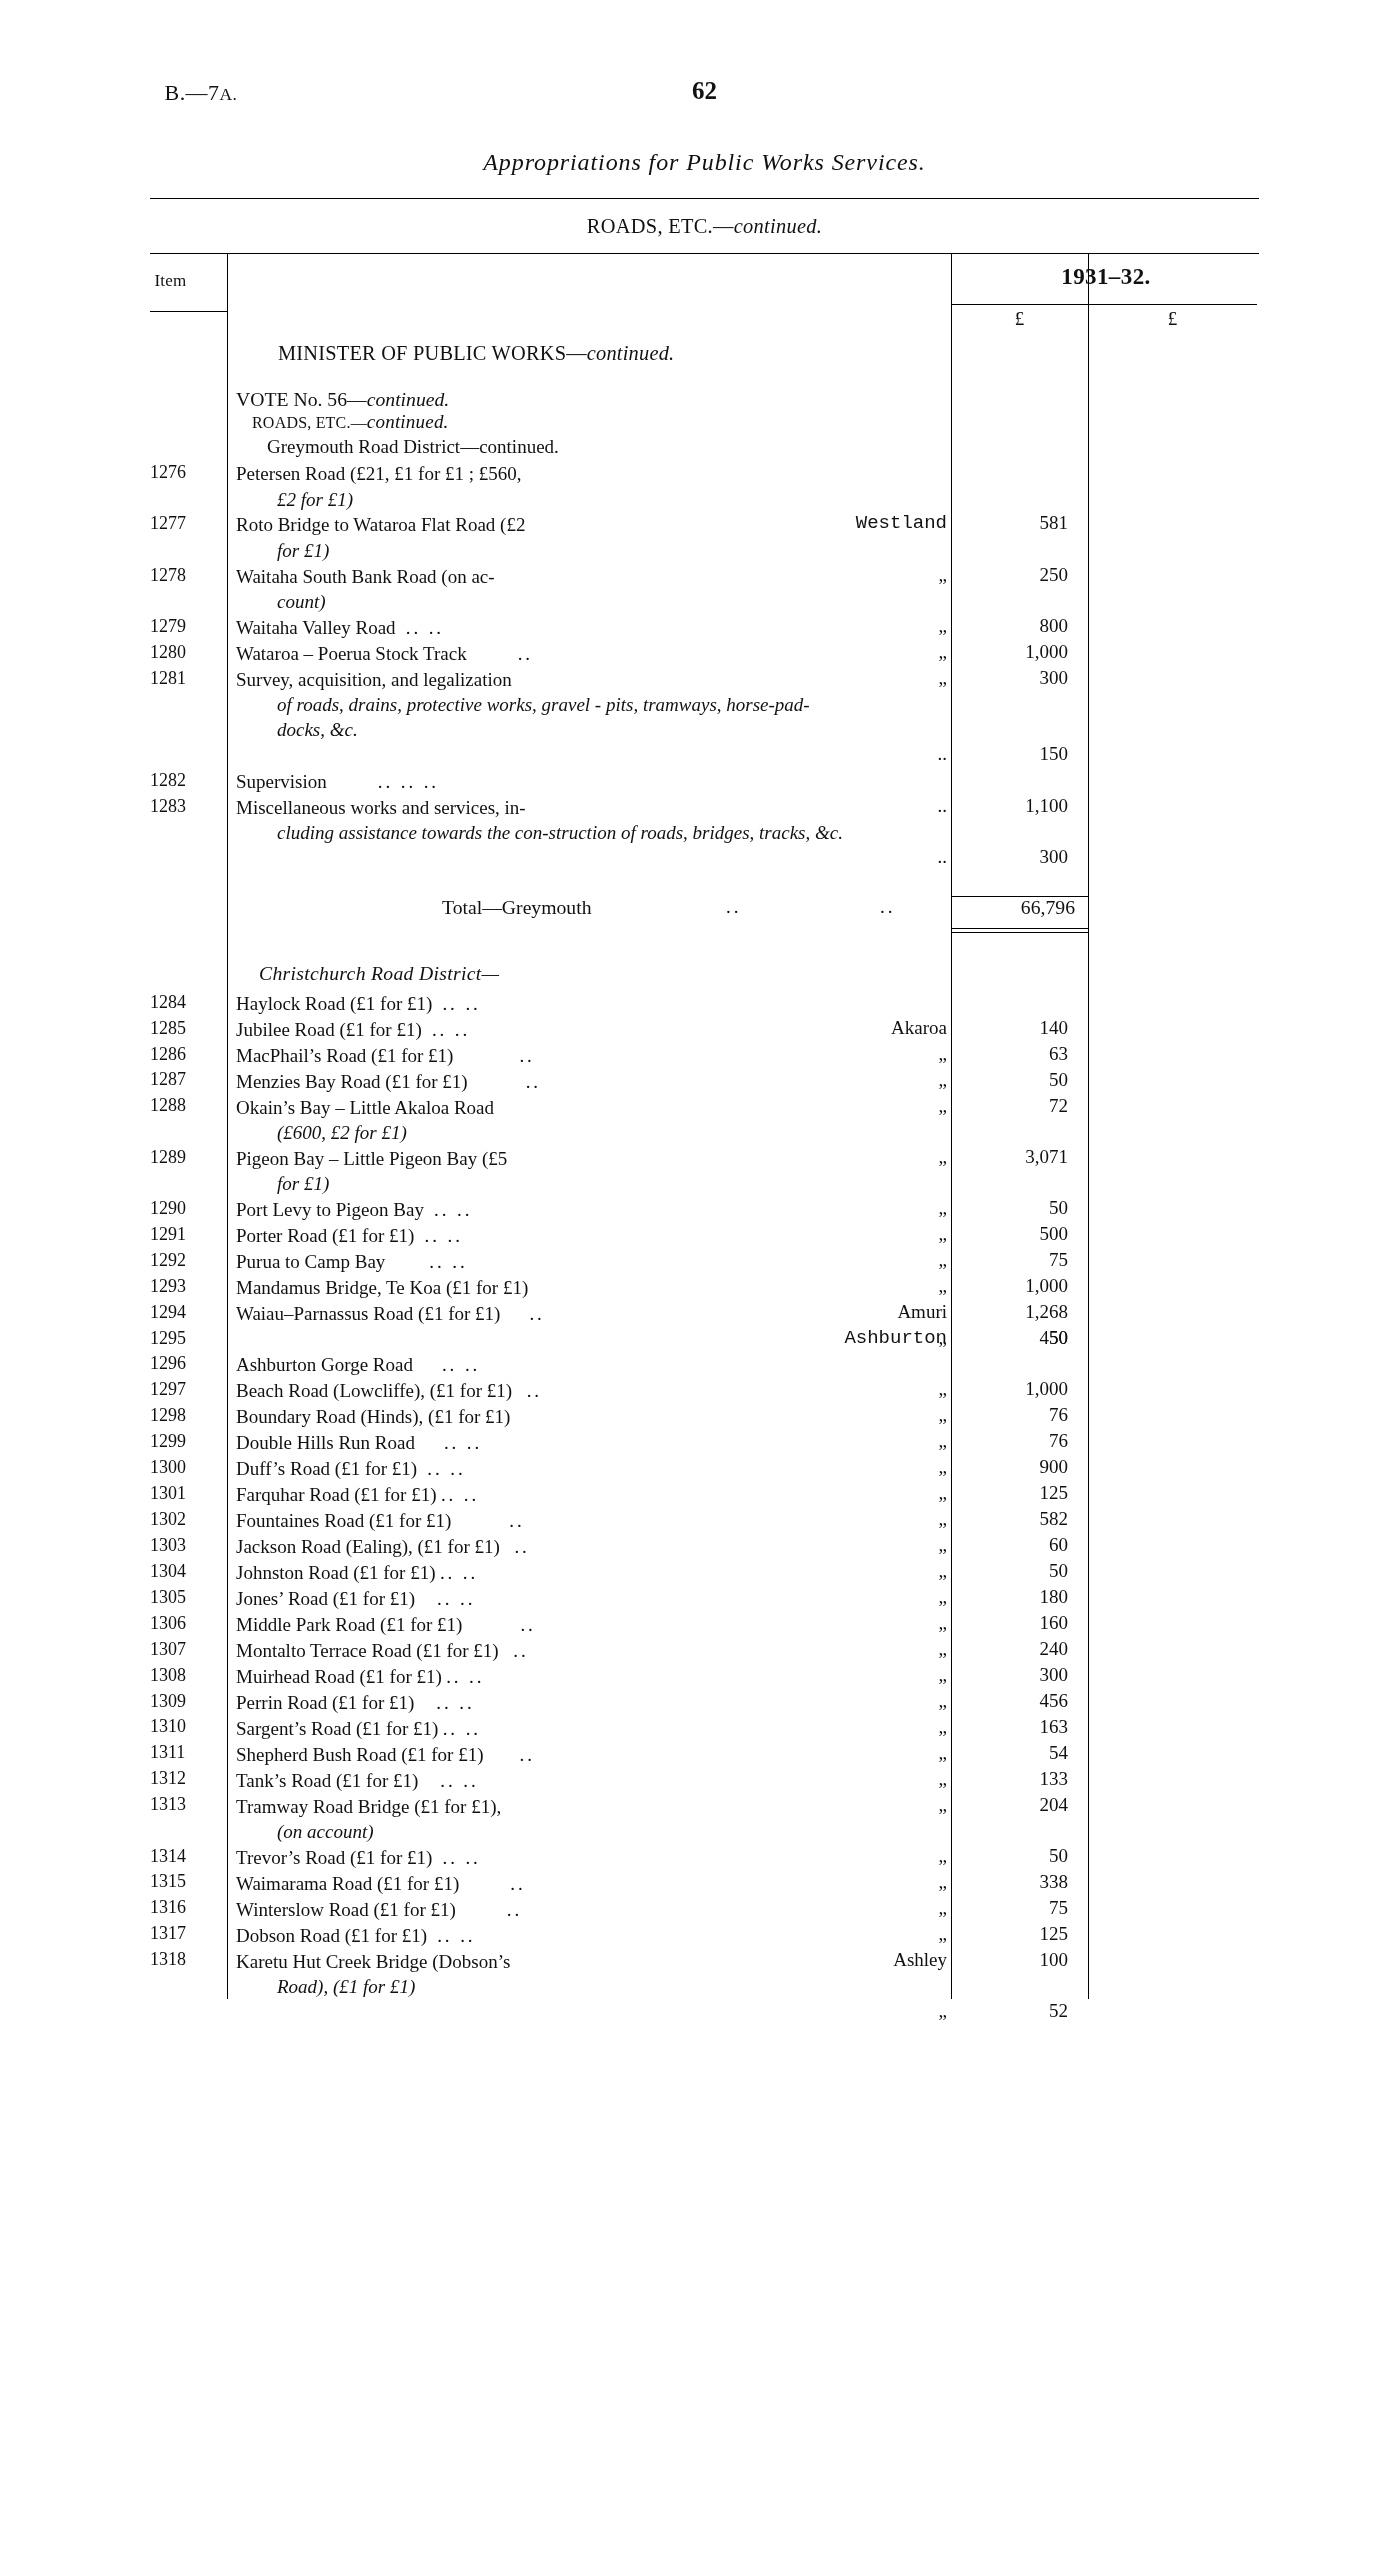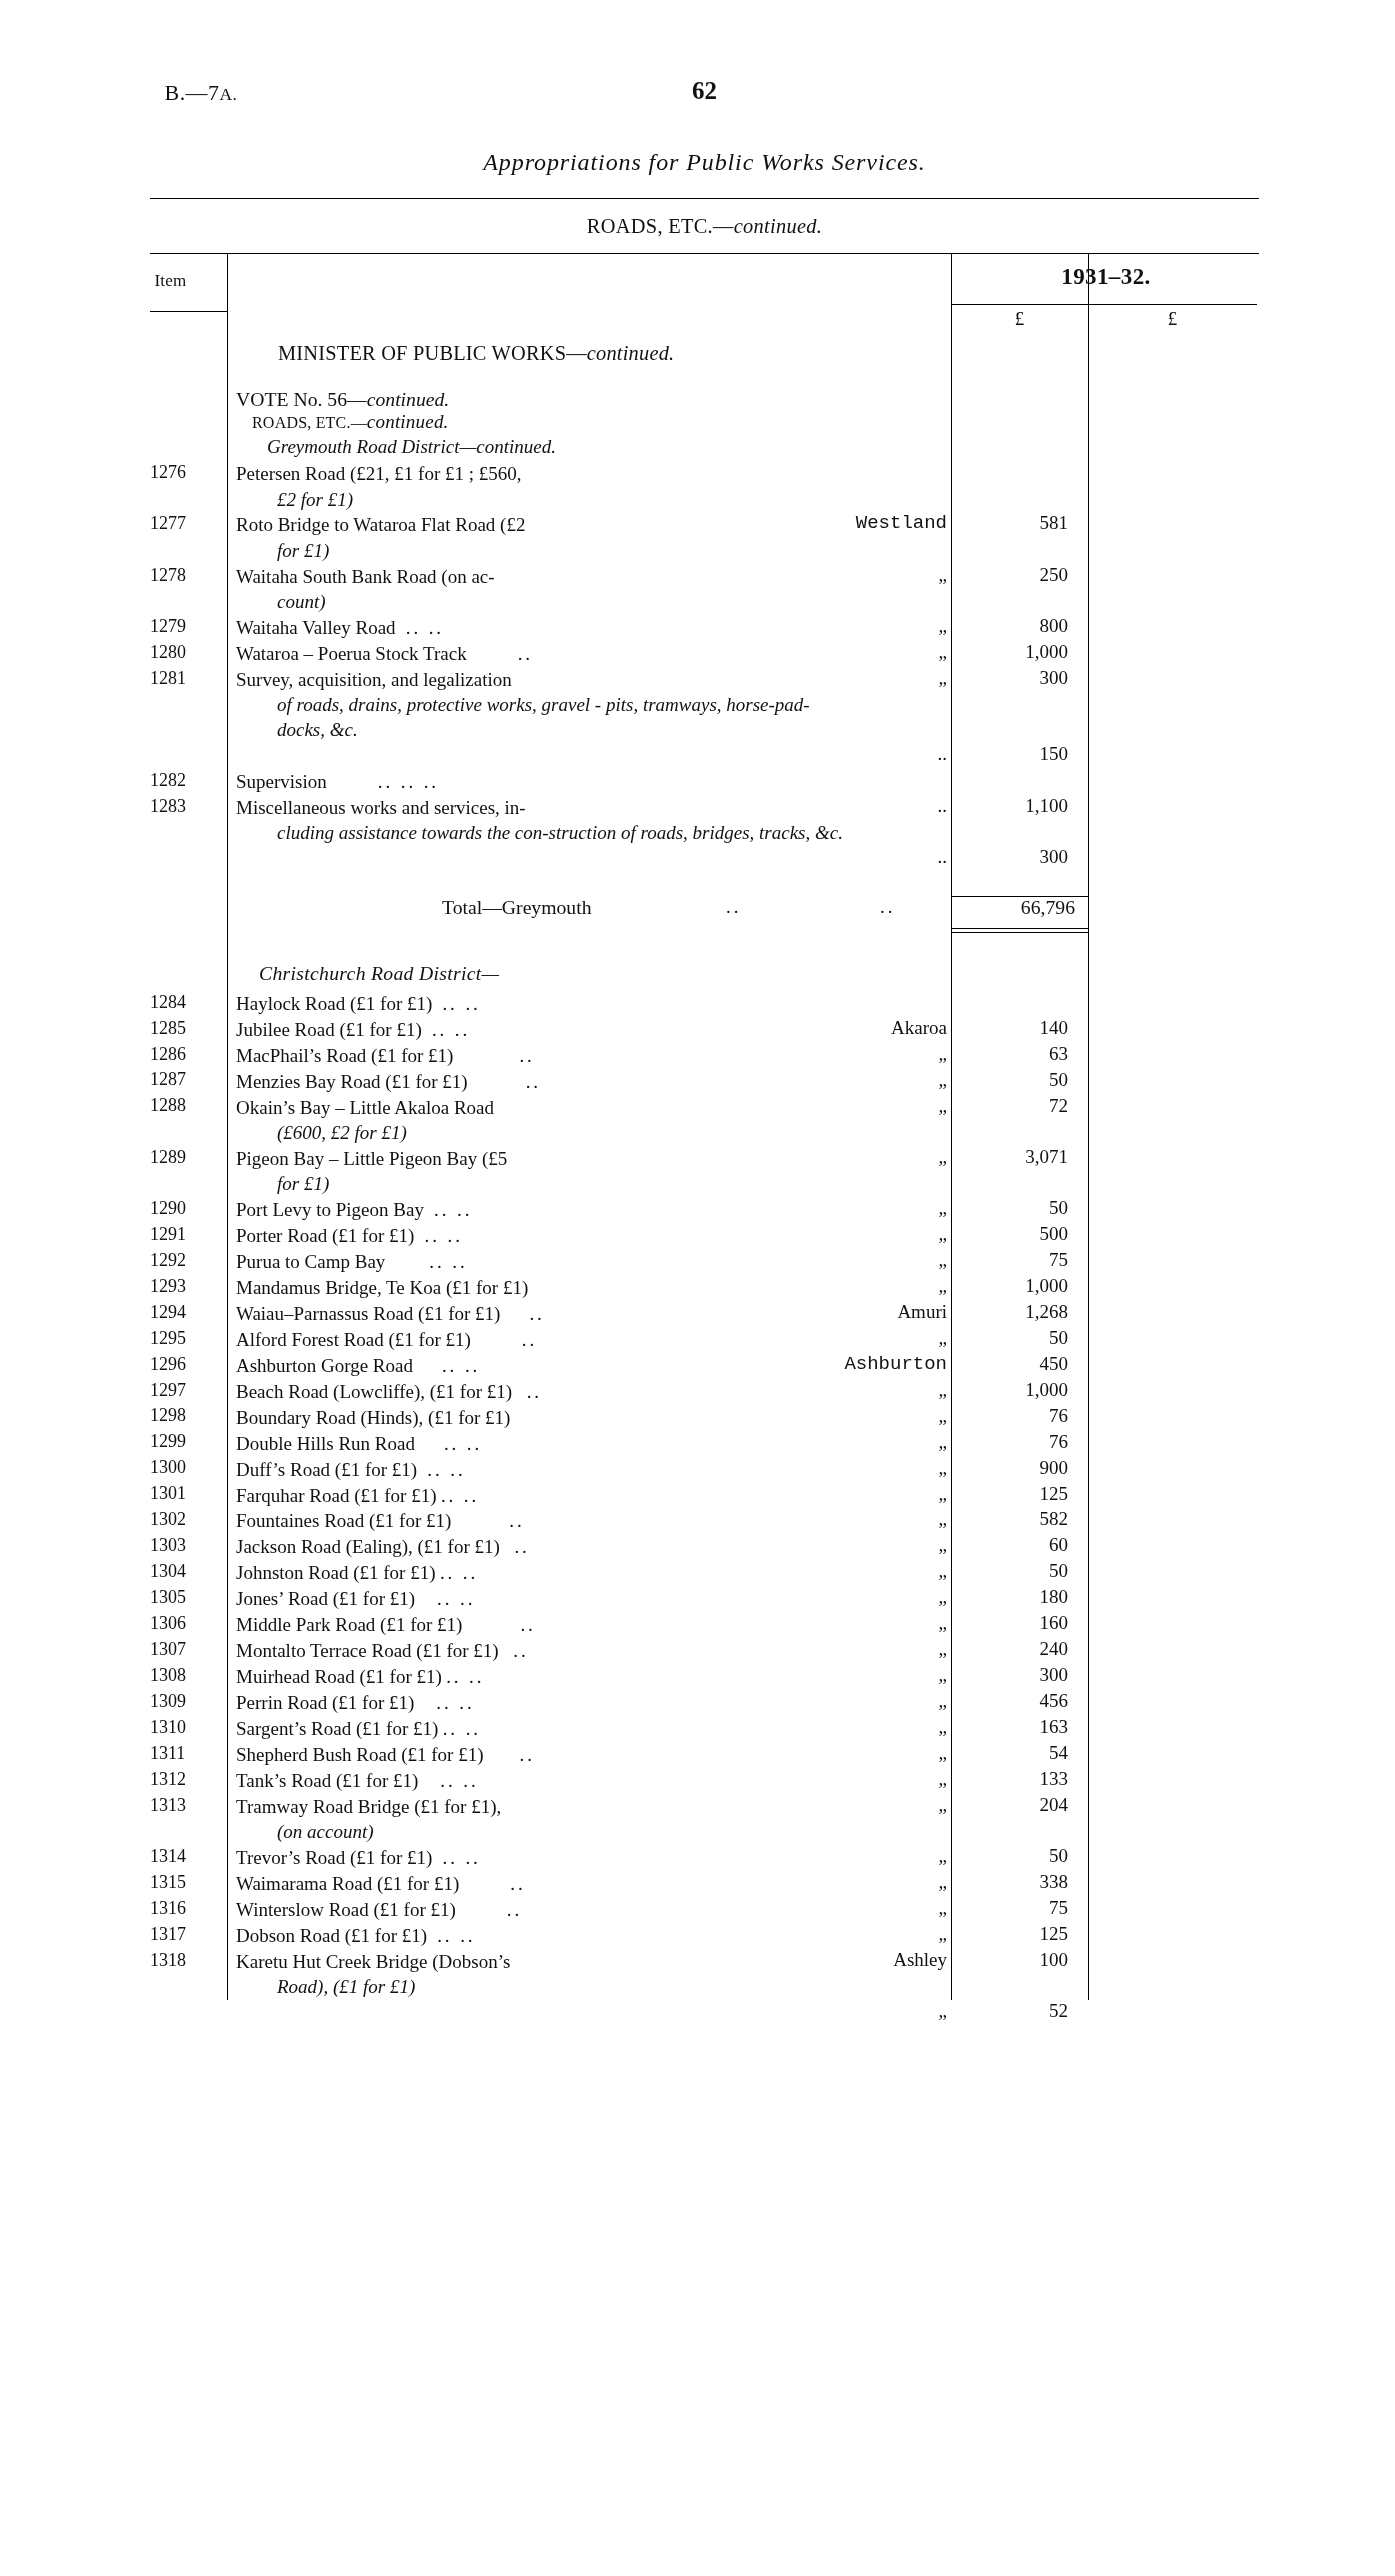--- a/index.html
+++ b/index.html
@@ -210,21 +210,20 @@
   .h-roads {
     margin-left: 102px;
     font-size: 19px;
     letter-spacing: 0.2px;
   }
   .h-roads .sc { font-size: 16px; }
   .h-roads .it { font-style: italic; }
   .h-district {
     margin-left: 117px;
     font-size: 19px;
-    font-style: italic;
   }
   .h-district2 {
     margin-left: 109px;
     font-size: 19.7px;
     font-style: italic;
     letter-spacing: 0.3px;
   }
 
   .total-row { position: relative; height: 34px; }
   .total-label {
@@ -499,21 +498,20 @@
 
         <div class="row">
           <div class="cell-item">1294</div>
           <div class="cell-desc"><span>Waiau–Parnassus Road (£1 for £1)</span><span class="dots" style="margin-left:29px">..</span></div>
           <div class="cell-dist">„</div>
           <div class="cell-amt">50</div>
         </div>
 
         <div class="row">
           <div class="cell-item">1295</div>
-          <div class="cell-desc"><span>Alford Forest Road (£1 for £1)</span><span class="dots" style="margin-left:51px">..</span></div>
           <div class="cell-dist wide">Ashburton</div>
           <div class="cell-amt">450</div>
         </div>
 
         <div class="row">
           <div class="cell-item">1296</div>
           <div class="cell-desc"><span>Ashburton Gorge Road</span><span class="dots" style="margin-left:29px">..            ..</span></div>
           <div class="cell-dist">„</div>
           <div class="cell-amt">1,000</div>
         </div>

